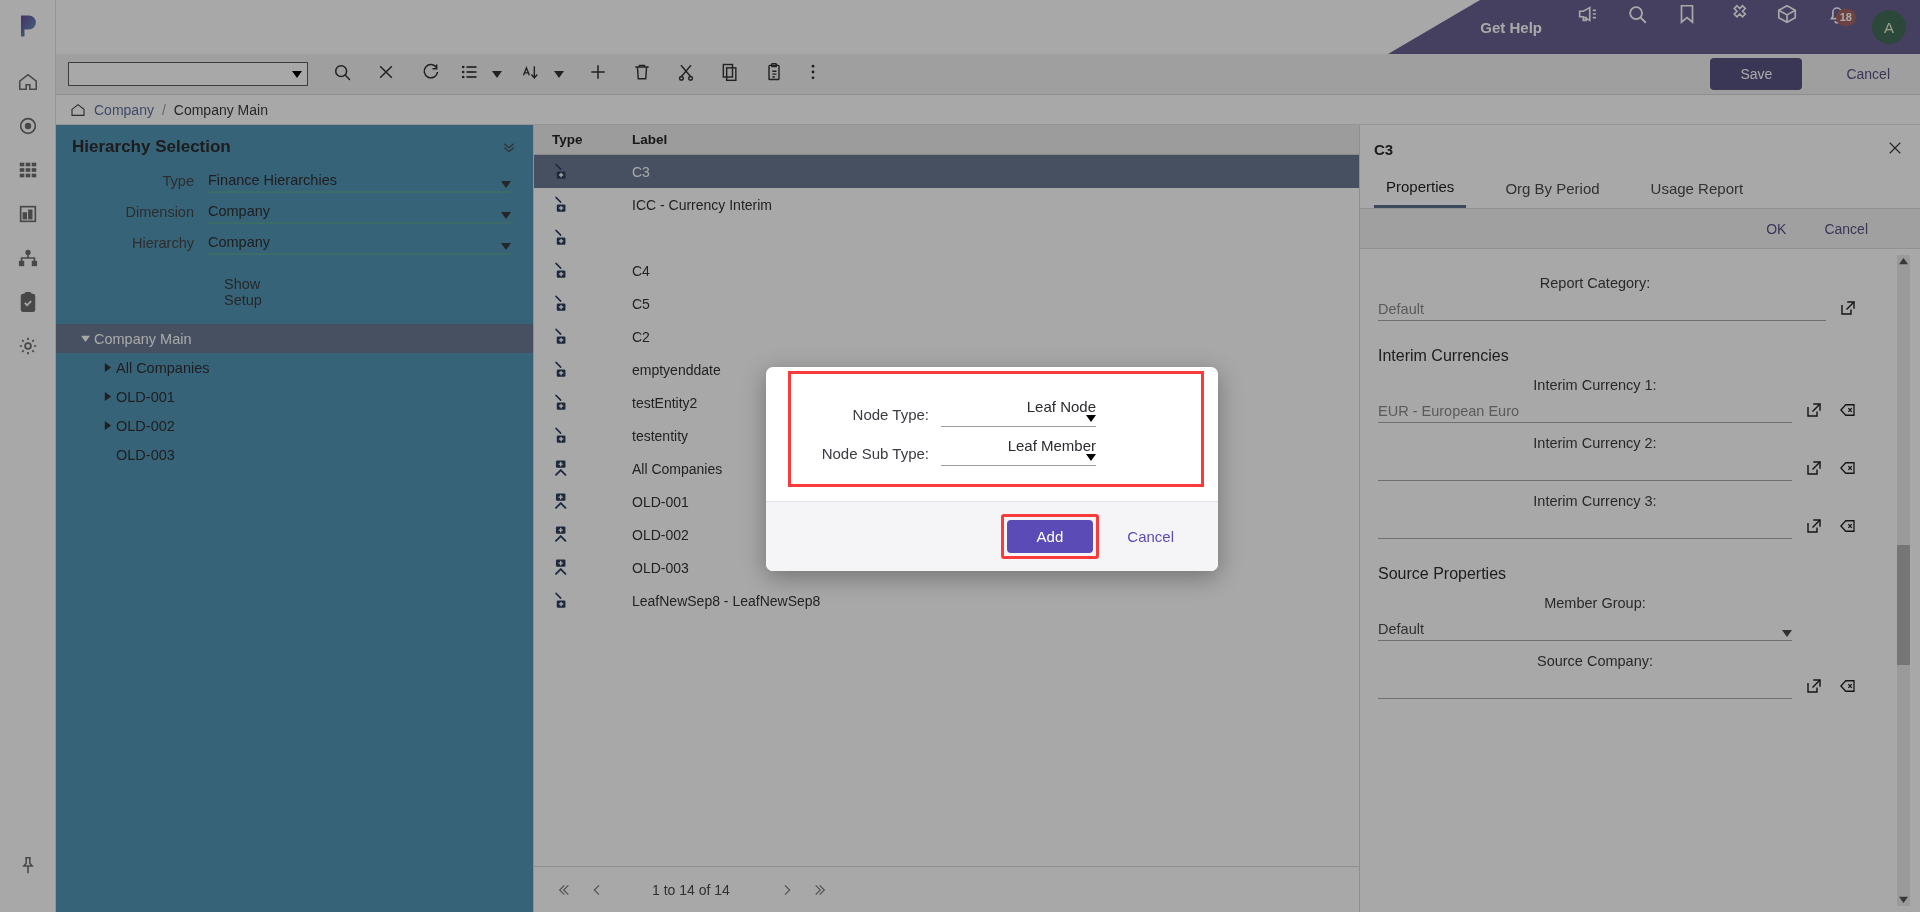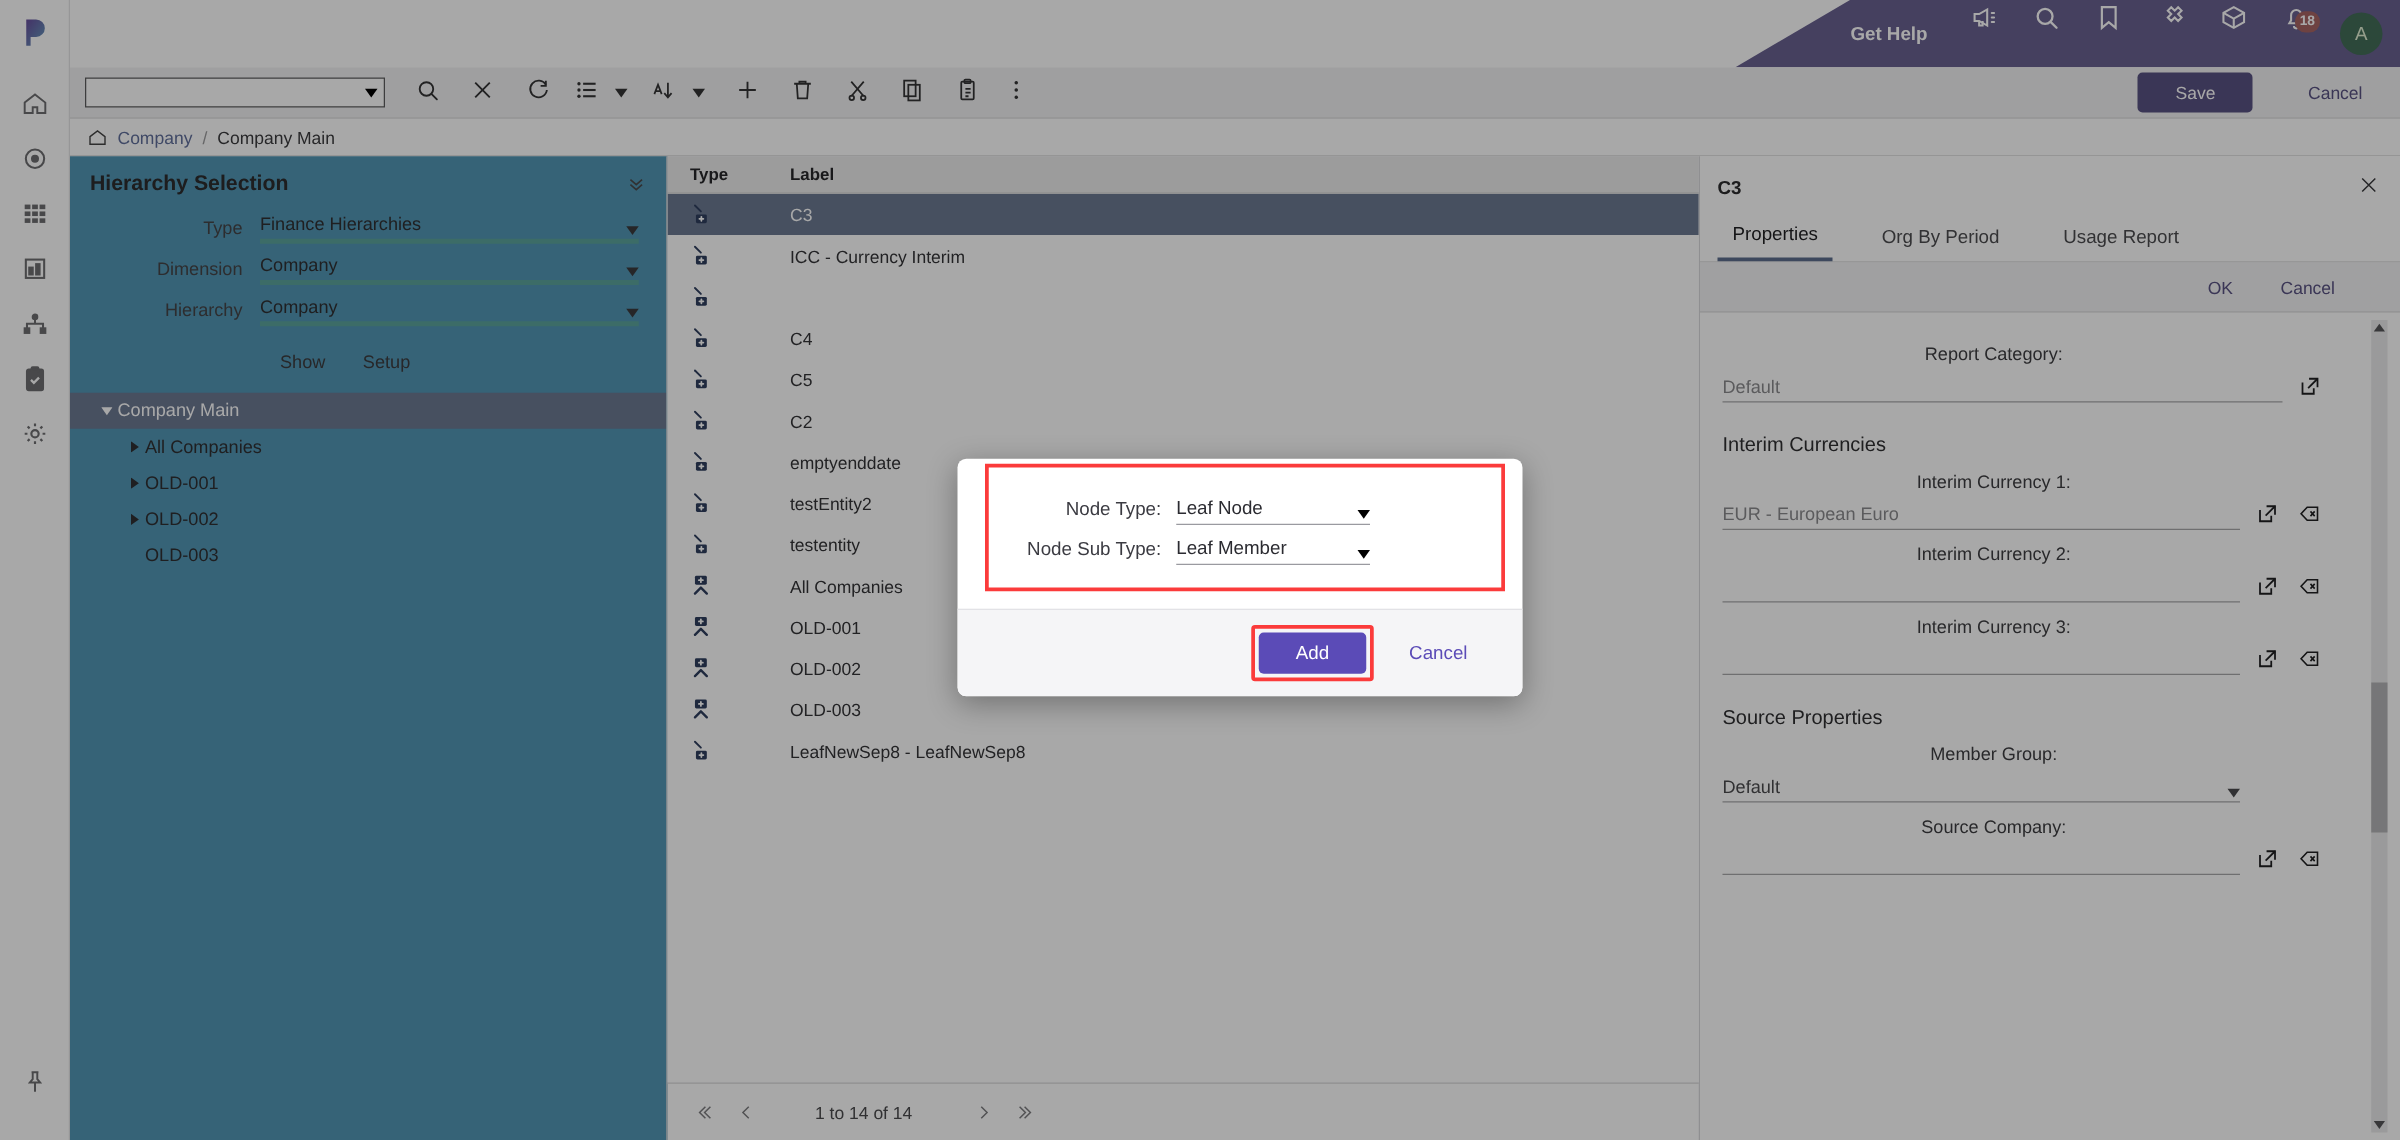--- a/index.html
+++ b/index.html
@@ -119,26 +119,26 @@
   .hs-head {
     display: flex; align-items: center; justify-content: space-between;
     padding: 12px 16px 10px 16px;
   }
   .hs-title { font-size: 17px; font-weight: bold; color: #2b2b30; }
   .hs-chev { color: #4a4a4f; cursor: pointer; display: flex; }
   .hs-chev svg { width: 16px; height: 16px; }
   .field-row { display: flex; align-items: flex-end; padding: 5px 22px 5px 0; margin-left: 12px; }
   .field-label { width: 140px; text-align: right; padding-right: 14px; font-size: 14.5px; color: #44444a; padding-bottom: 4px; }
   .field-ctl {
-    flex: 1; border-bottom: 4px solid #14b8a6; display: flex; align-items: flex-end;
+    flex: 1; border-bottom: 2px solid #14b8a6; display: flex; align-items: flex-end;
     justify-content: space-between; padding-bottom: 3px; cursor: pointer;
   }
   .field-val { font-size: 14.5px; color: #2f2f35; }
   .field-caret { color: #3a3a40; }
-  .hs-actions { display: flex; gap: 30px; padding: 16px 0 10px 168px; }
+  .hs-actions { display: flex; padding: 16px 0 10px 168px; flex-direction: column; }
   .hs-actions span { font-size: 14.5px; color: #3b3b41; cursor: pointer; }
   .tree { margin-top: 6px; flex: 1; overflow: hidden; }
   .tree-row { display: flex; align-items: center; height: 29px; padding-left: 20px; font-size: 14.5px; color: #2f2f35; cursor: pointer; }
   .tree-row.selected { background: #5c7ab2; color: #ffffff; font-weight: normal; }
   .tw { width: 18px; display: inline-flex; align-items: center; justify-content: center; }
   .tw svg { width: 9px; height: 9px; }
   .tree-row.lvl1 { padding-left: 20px; }
   .tree-row.lvl2 { padding-left: 42px; }
 
   
@@ -206,21 +206,21 @@
   }
   .dlg-head { display: flex; align-items: center; justify-content: space-between; padding: 20px 22px 12px 22px; }
   .dlg-title { font-size: 19px; font-weight: bold; color: #22242e; }
   .dlg-close { color: #2d2f3a; cursor: pointer; display: flex; }
   .dlg-close svg { width: 21px; height: 21px; }
   .dlg-body { margin: 4px 14px 14px 22px; border: 3px solid #fb3b3b; padding: 14px 22px 18px 0; }
   .dlg-field { display: flex; align-items: flex-end; margin-top: 10px; }
   .dlg-flabel { width: 150px; text-align: right; padding-right: 12px; font-size: 15px; color: #3b3b42; padding-bottom: 4px; }
   .dlg-fctl {
     width: 155px; border-bottom: 1px solid #9a9aa0; display: flex; align-items: flex-end;
-    justify-content: space-between; padding-bottom: 4px; cursor: pointer;
+    justify-content: space-between; padding-bottom: 4px; cursor: pointer; flex-direction: column;
   }
   .dlg-fval { font-size: 15px; color: #2b2b31; }
   .dlg-foot {
     display: flex; align-items: center; justify-content: flex-end; gap: 6px;
     background: #f5f5f7; border-top: 1px solid #e2e2e6; padding: 12px 22px;
   }
   .add-wrap { border: 3px solid #fb3b3b; border-radius: 3px; padding: 3px; }
   .btn-add {
     background: #5b4bb7; color: #fff; border: none; border-radius: 4px;
     font-size: 15px; padding: 8px 30px; cursor: pointer;

